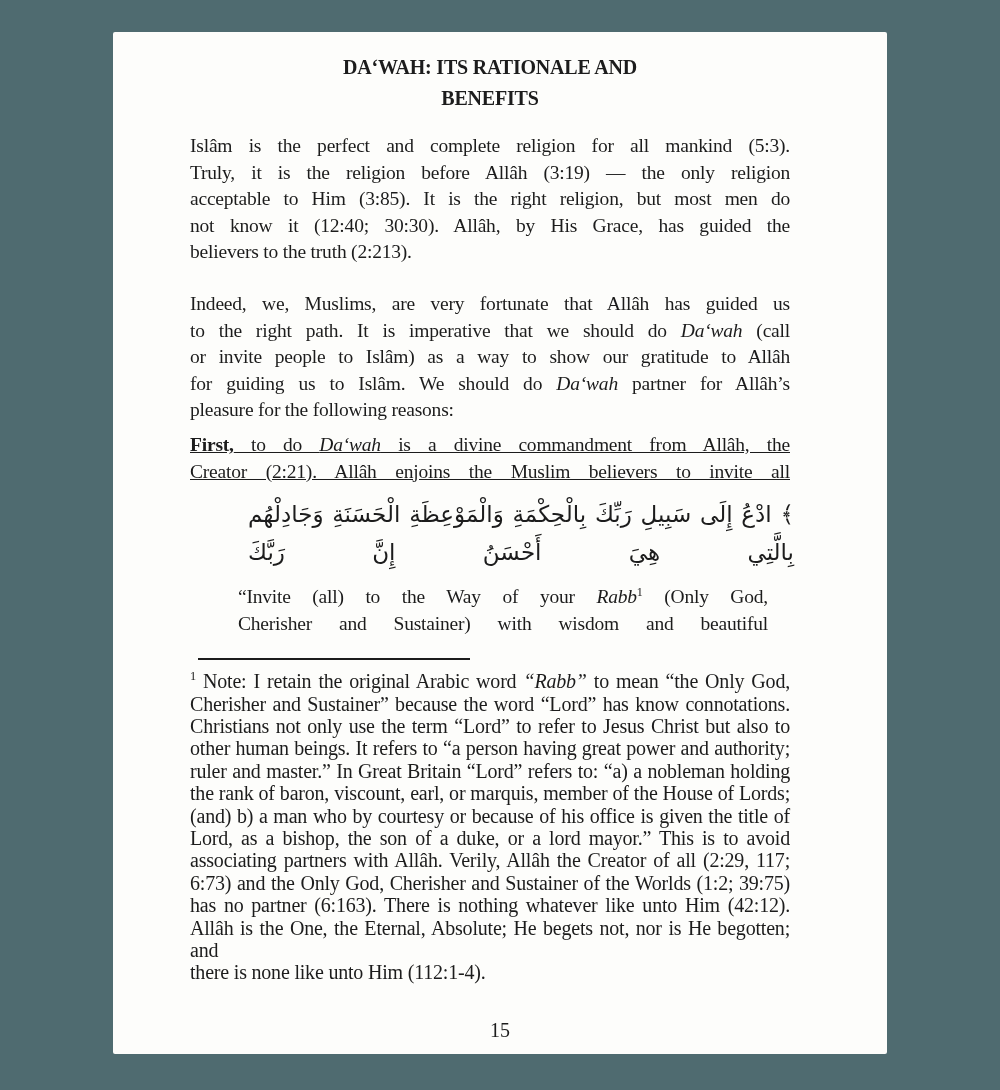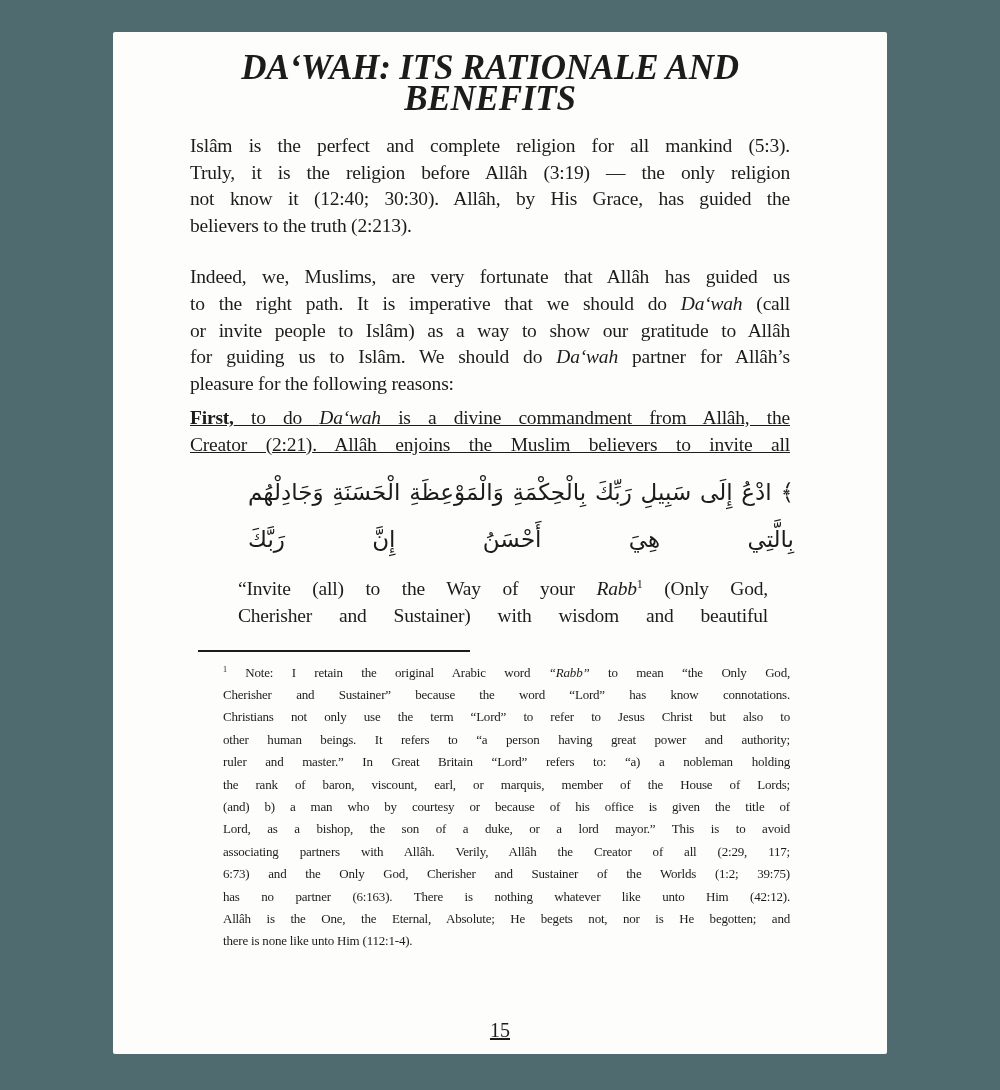--- a/index.html
+++ b/index.html
@@ -20,41 +20,40 @@
     width:774px; height:1022px;
     background:var(--paper);
     border-radius:2px;
   }
   .content{
     padding:20px 97px 0 77px; 
   }
   .title{
     text-align:center;
     font-weight:bold;
-    font-size:35px;
+    font-size:20px;
     line-height:31px;
     letter-spacing:-0.2px;
     margin-bottom:19px;
-    font-style:italic;
   }
   .title span{display:block;}
   .para{ font-size:19.5px; line-height:26.6px; letter-spacing:-0.2px; }
   .para + .para{ margin-top:25px; }
   .para.tight{ margin-top:8px;text-decoration:underline; }
   .line{ white-space:normal; }
   .line.j{ text-align:justify; text-align-last:justify; }
   i{ font-style:italic; }
   b{ font-weight:bold; }
   sup{ font-size:0.62em; vertical-align:super; line-height:0; }
 
   .arabic{
     direction:rtl;
     font-family:"DejaVu Sans", sans-serif;
     font-size:23px;
-    line-height:47px;
+    line-height:38px;
     margin-top:10px;
   }
   .ar-line1{
     text-align:justify;
     text-align-last:justify;
     margin-left:3px;
     margin-right:-4px;
     padding-left:55px; 
   }
   .ar-line2{
@@ -68,48 +67,47 @@
     line-height:27px;
     letter-spacing:-0.2px;
   }
   .fn-rule{
     margin:21px 0 0 8px;
     width:272px;
     border-top:2px solid var(--ink);
   }
   .footnote{
     margin-top:10px;
-    font-size:13px;
+    font-size:20px;
     line-height:22.4px;
     letter-spacing:-0.2px;
-    margin-left:33px;
   }
   .page-number{
     position:absolute;
     left:0; bottom:12px;
     width:100%;
     text-align:center;
     font-size:20px;
-    text-decoration:underline;
   }
 </style>
 </head>
 <body>
 
 <div class="page">
   <div class="content">
 
     <h1 class="title">
       <span>DA‘WAH: ITS RATIONALE AND</span>
       <span>BENEFITS</span>
     </h1>
 
     <div class="para">
         <div class="line j"><span>Islâm is the perfect and complete religion for all mankind (5:3).</span></div>
         <div class="line j"><span>Truly, it is the religion before Allâh (3:19) — the only religion</span></div>
+        <div class="line j"><span>acceptable to Him (3:85). It is the right religion, but most men do</span></div>
         <div class="line j"><span>not know it (12:40; 30:30). Allâh, by His Grace, has guided the</span></div>
         <div class="line"><span>believers to the truth (2:213).</span></div>
       </div>
     <div class="para">
         <div class="line j"><span>Indeed, we, Muslims, are very fortunate that Allâh has guided us</span></div>
         <div class="line j"><span>to the right path. It is imperative that we should do </span><i>Da‘wah</i><span> (call</span></div>
         <div class="line j"><span>or invite people to Islâm) as a way to show our gratitude to Allâh</span></div>
         <div class="line j"><span>for guiding us to Islâm. We should do </span><i>Da‘wah</i><span> partner for Allâh’s</span></div>
         <div class="line"><span>pleasure for the following reasons:</span></div>
       </div>

